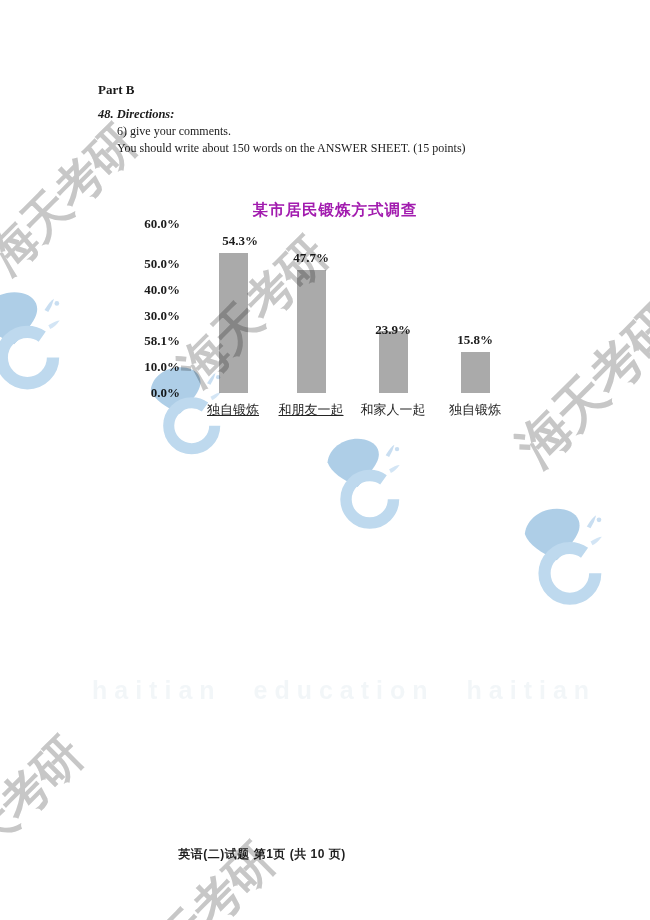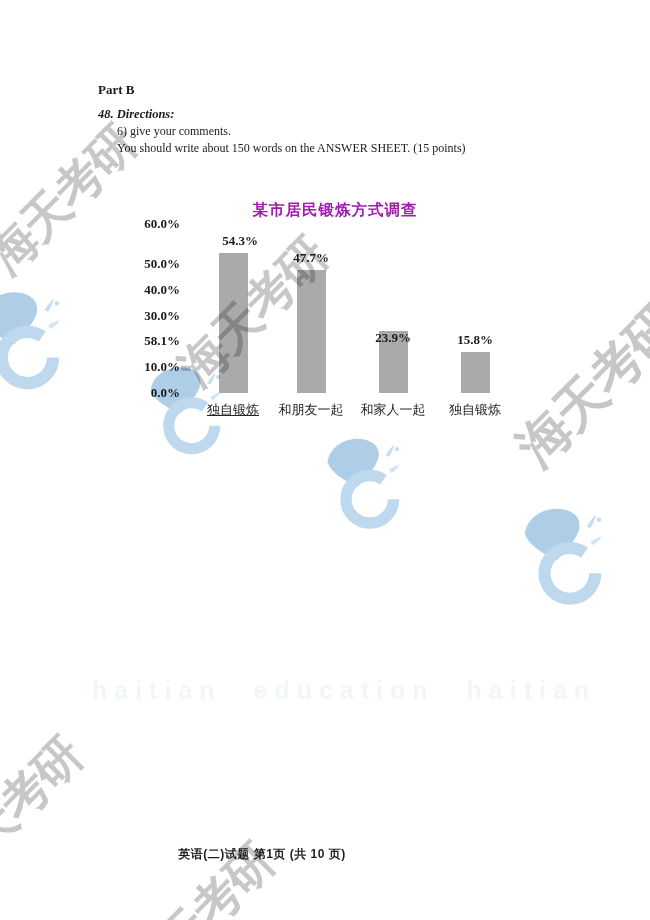--- a/index.html
+++ b/index.html
@@ -92,23 +92,23 @@
       <div class="ytick" style="left: 116px; top: 281.96px; width: 64px;">40.0%</div>
       <div class="ytick" style="left: 116px; top: 307.72px; width: 64px;">30.0%</div>
       <div class="ytick" style="left: 116px; top: 333.48px; width: 64px;">58.1%</div>
       <div class="ytick" style="left: 116px; top: 359.24px; width: 64px;">10.0%</div>
       <div class="ytick" style="left: 116px; top: 385px; width: 64px;">0.0%</div>
       <div class="bar" style="left: 218.5px; top: 253.123px; width: 29px; height: 139.877px; background: rgb(170, 170, 170);"></div>
       <div class="val-label" style="left: 208px; top: 233.123px; width: 64px;">54.3%</div>
       <div class="x-label" style="left: 188px; top: 401px; width: 90px; text-decoration: underline;">独自锻炼</div>
       <div class="bar" style="left: 296.5px; top: 270.125px; width: 29px; height: 122.875px; background: rgb(170, 170, 170);"></div>
       <div class="val-label" style="left: 279px; top: 250.125px; width: 64px;">47.7%</div>
-      <div class="x-label" style="left: 266px; top: 401px; width: 90px;">和朋友一起</div>
+      <div class="x-label" style="left: 266px; top: 401px; width: 90px; text-decoration: underline;">和朋友一起</div>
       <div class="bar" style="left: 378.5px; top: 331.434px; width: 29px; height: 61.5664px; background: rgb(170, 170, 170);"></div>
-      <div class="val-label" style="left: 361px; top: 330px; width: 64px;">23.9%</div>
+      <div class="val-label" style="left: 361px; top: 322px; width: 64px;">23.9%</div>
       <div class="x-label" style="left: 348px; top: 401px; width: 90px;">和家人一起</div>
       <div class="bar" style="left: 460.5px; top: 352.299px; width: 29px; height: 40.7008px; background: rgb(170, 170, 170);"></div>
       <div class="val-label" style="left: 443px; top: 332.299px; width: 64px;">15.8%</div>
       <div class="x-label" style="left: 430px; top: 401px; width: 90px;">独自锻炼</div>
     </div>
 
   <div class="footer">英语(二)试题  第1页 (共 10 页)</div>
 
   <div class="callig wm1">海天考研</div>
   <div class="callig wm2">海天考研</div>

